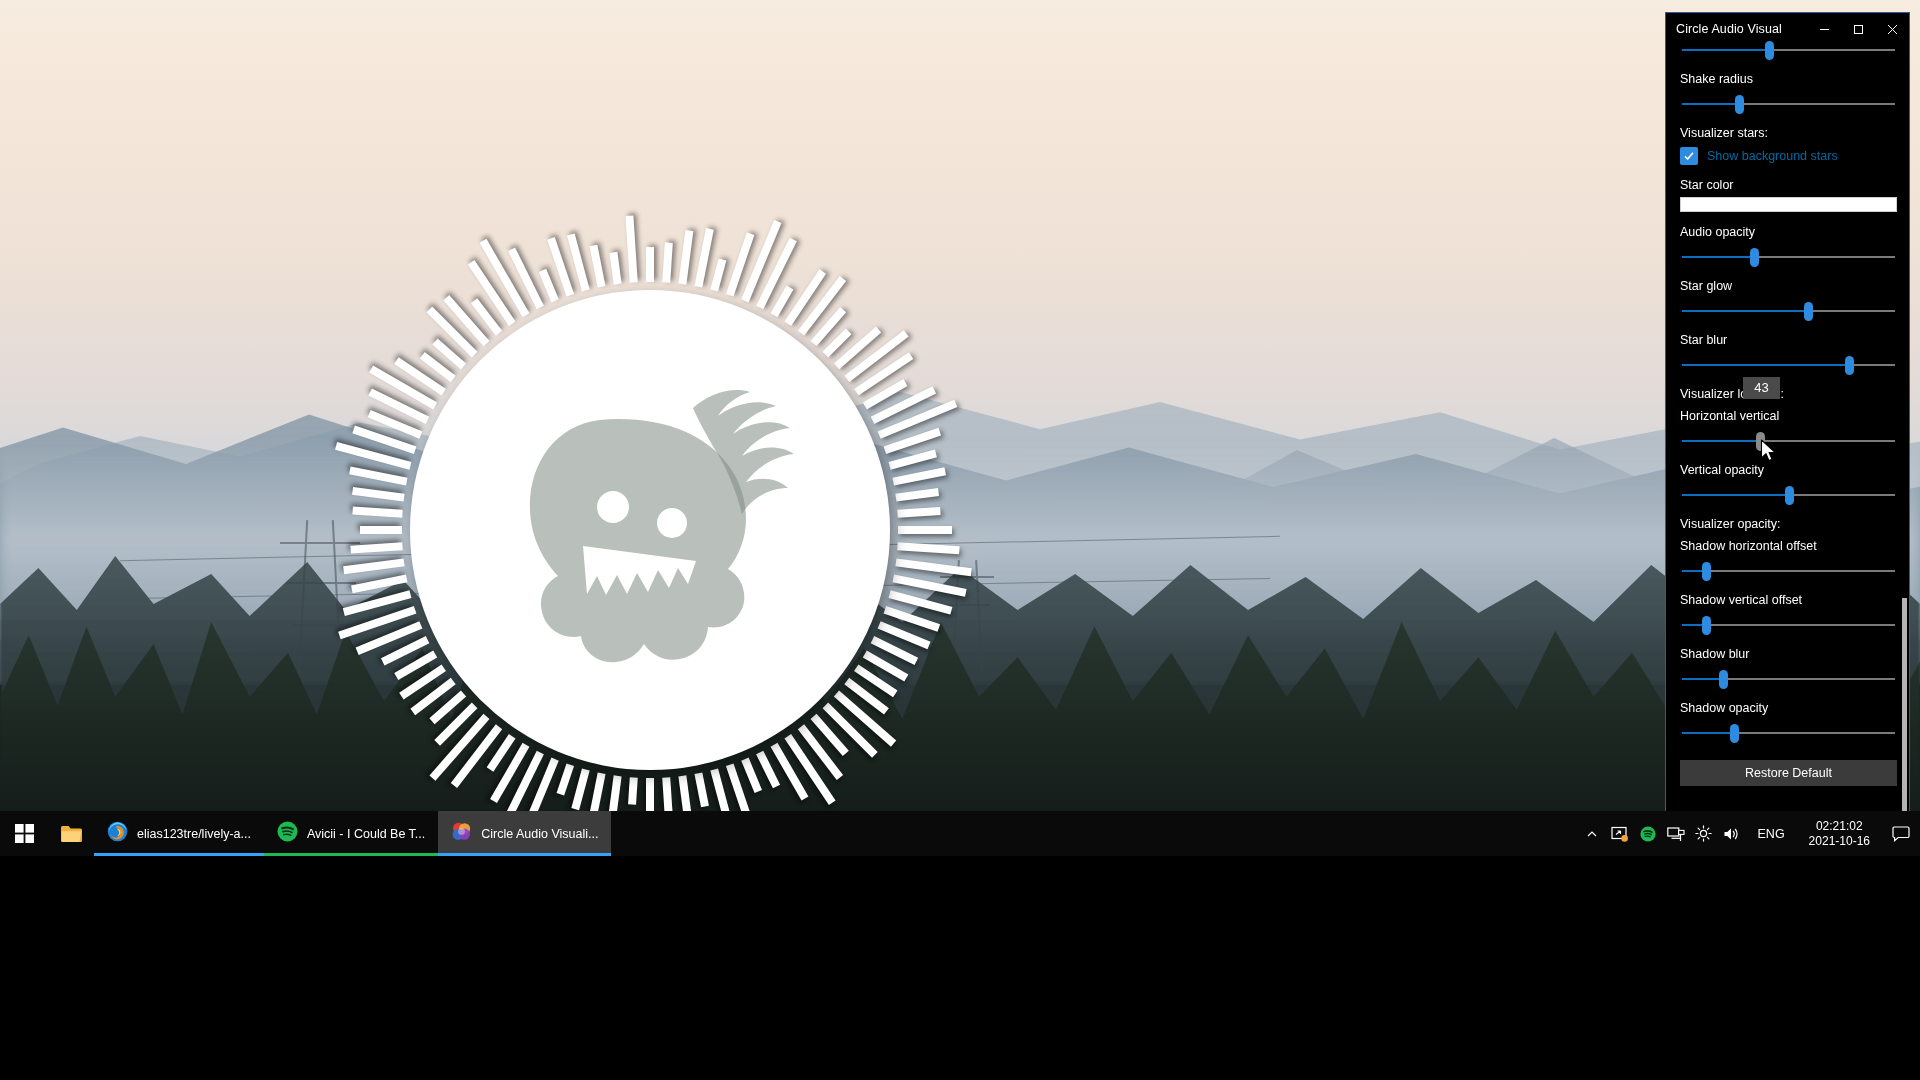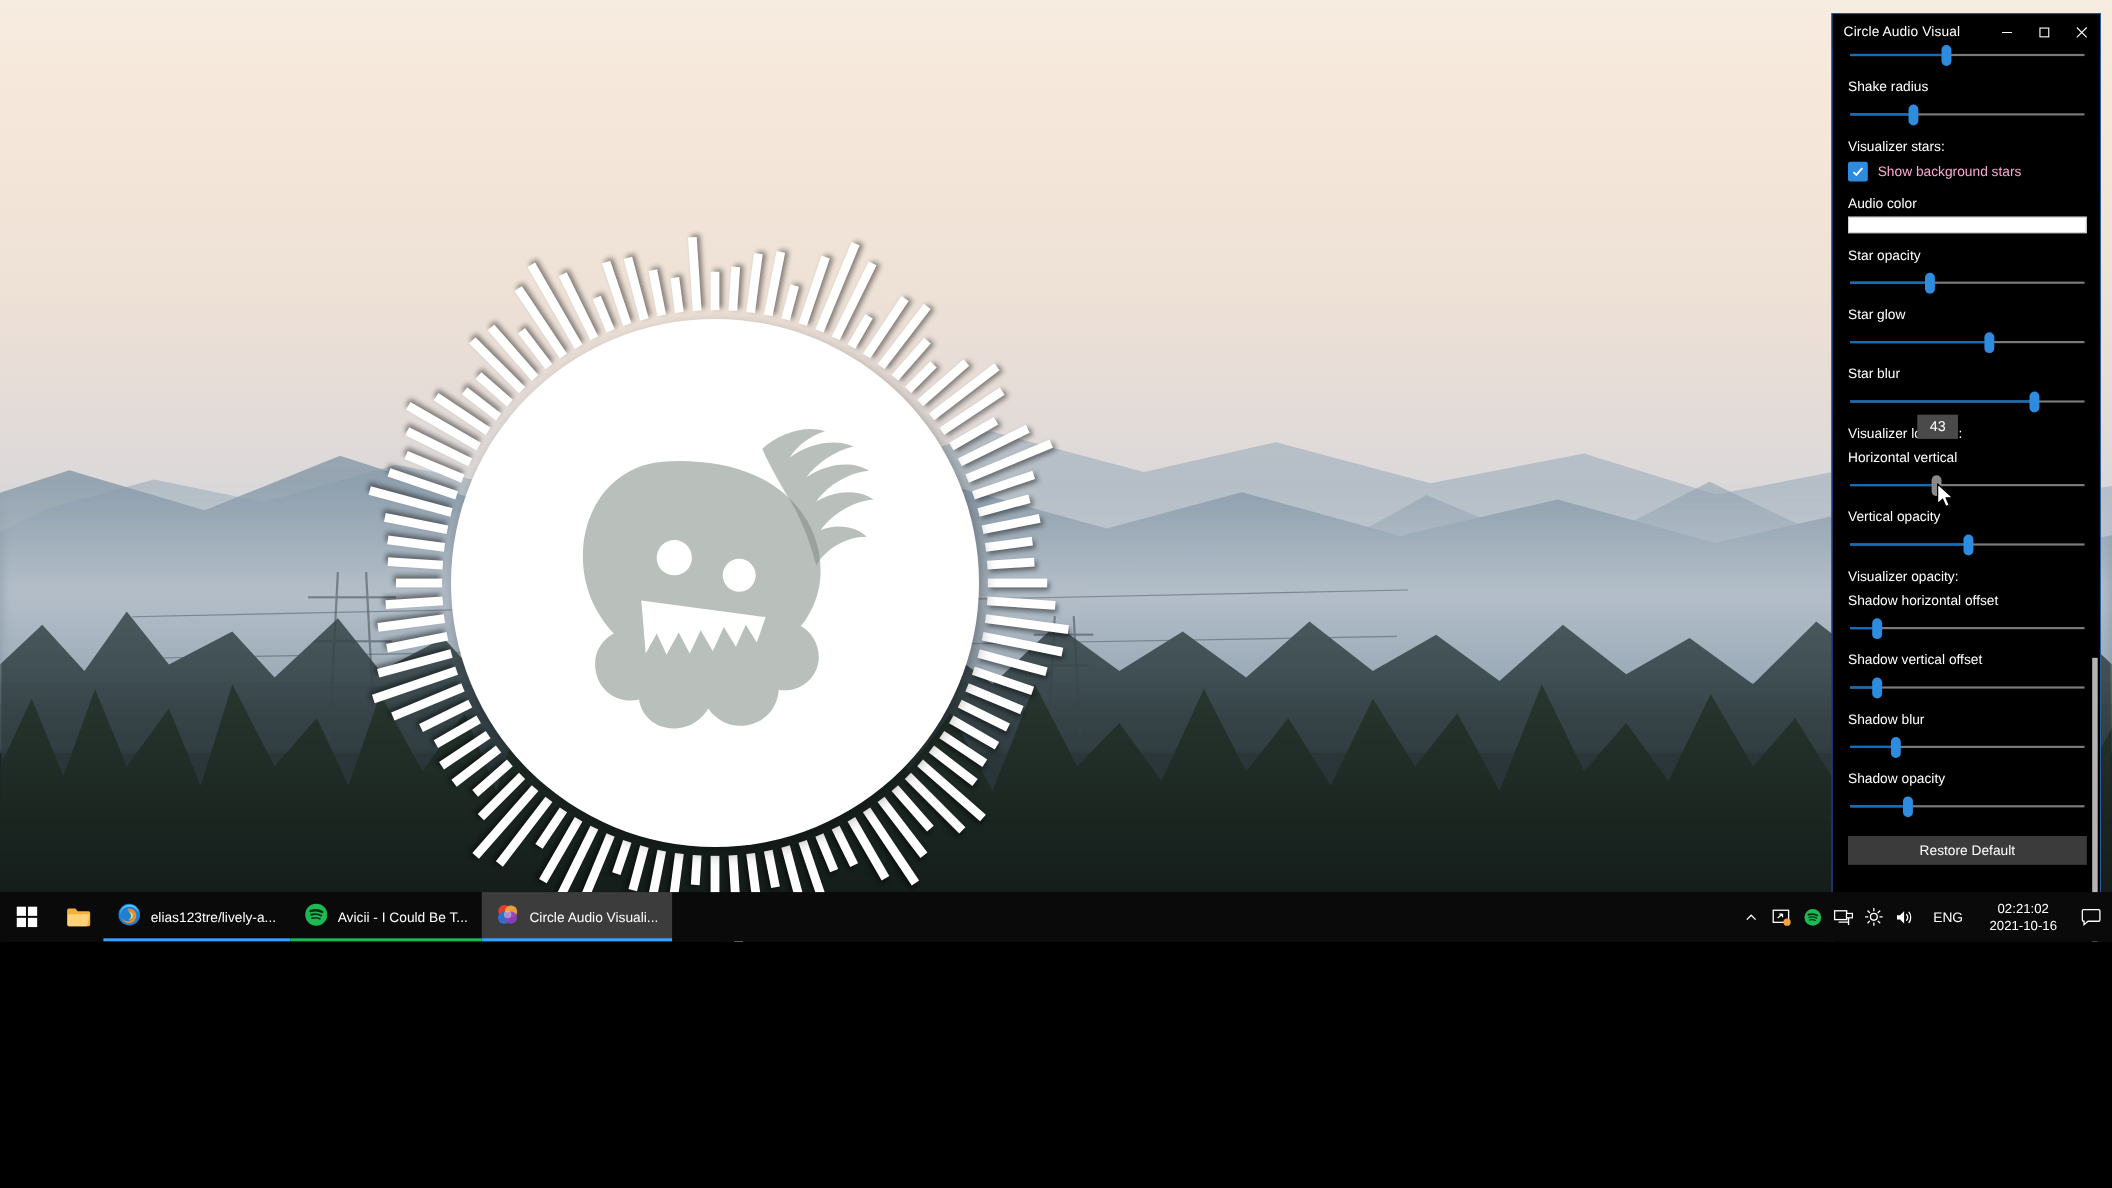--- a/index.html
+++ b/index.html
@@ -141,21 +141,21 @@
   }
   .thumb.dragging { background:#8a8a8a; }
 
   .check-row { display:flex; align-items:center; gap:9px; margin-bottom:12px; }
   .checkbox {
     width:18px; height:18px; background:#2d8ce0; border-radius:2px;
     display:flex; align-items:center; justify-content:center;
     flex:0 0 auto;
   }
   .checkbox svg { display:block; }
-  .check-label { color:#f9a8d4; font-size:12.5px; }
+  .check-label { color:#0369a1; font-size:12.5px; }
 
   .color-swatch {
     height:15px; background:#ffffff; border:1px solid #cfcfcf; margin-bottom:12px;
   }
 
   .tooltip {
     position:absolute; background:#4a4a4a; color:#ffffff;
     font-size:13px; padding:3px 11px; line-height:16px;
     z-index:40; white-space:nowrap;
   }
@@ -413,24 +413,24 @@
 
       <div class="check-row">
         <span class="checkbox">
           <svg width="12" height="12" viewBox="0 0 12 12">
             <polyline points="2,6.4 4.6,9 10,2.8" fill="none" stroke="#ffffff" stroke-width="1.6"></polyline>
           </svg>
         </span>
         <span class="check-label">Show background stars</span>
       </div>
 
-      <div class="setting-label">Audio color</div>
+      <div class="setting-label">Star color</div>
       <div class="color-swatch"></div>
 
-      <div class="setting-label">Star opacity</div>
+      <div class="setting-label">Audio opacity</div>
       <div class="slider-row">
         <div class="track">
           <div class="track-fill" id="f-sopac" style="width: 34%;"></div>
         </div>
         <div class="thumb" id="t-sopac" style="left: 34%;"></div>
       </div>
 
       <div class="setting-label">Star glow</div>
       <div class="slider-row">
         <div class="track">

